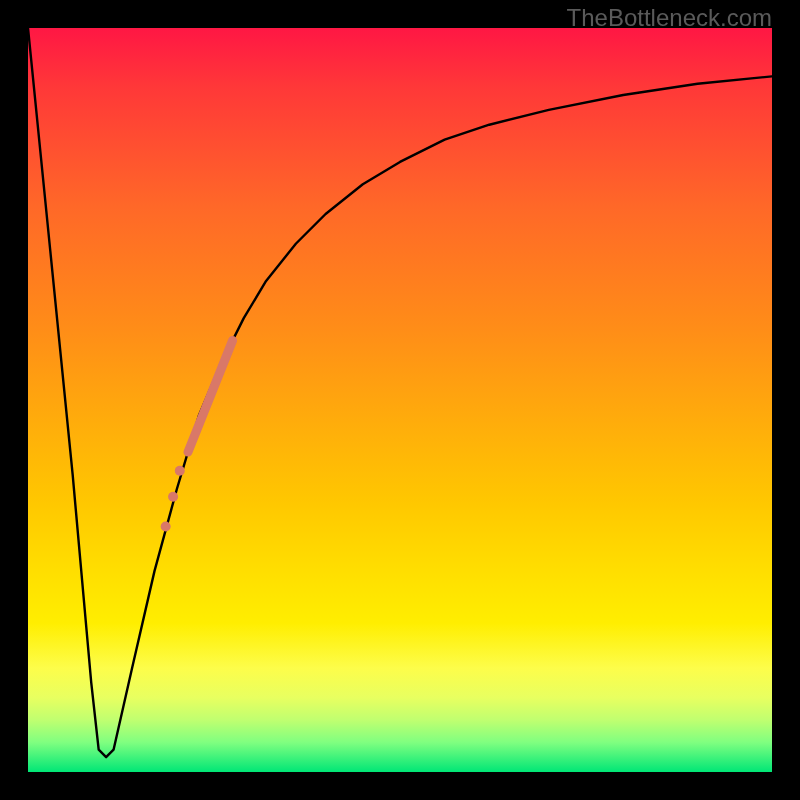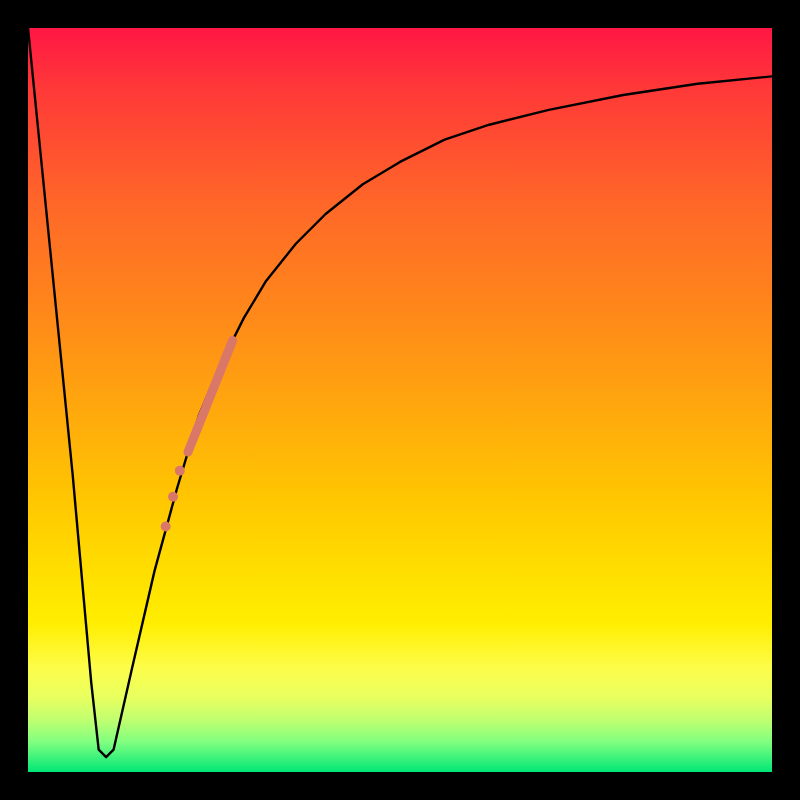--- a/index.html
+++ b/index.html
@@ -62,20 +62,21 @@
     font-size: 24px;
     font-weight: 500;
     font-family: Arial, Helvetica, sans-serif;
     z-index: 10;
   }
 </style>
 </head>
 <body>
 
 <div class="chart-container">
+  <div class="watermark">TheBottleneck.com</div>
   <div class="plot-area">
     <div class="gradient-bg"></div>
     <svg class="plot-svg" viewBox="0 0 744 744" preserveAspectRatio="none">
       <g id="curve-group">
           <path d="M0.00 0.00 L22.32 223.20 L44.64 446.40 L63.24 654.72 L70.68 721.68 L78.12 729.12 L85.56 721.68 L104.16 639.84 L126.48 543.12 L148.80 461.28 L171.12 386.88 L193.44 334.80 L215.76 290.16 L238.08 252.96 L267.84 215.76 L297.60 186.00 L334.80 156.24 L372.00 133.92 L416.64 111.60 L461.28 96.72 L520.80 81.84 L595.20 66.96 L669.60 55.80 L744.00 48.36" fill="none" stroke="#000000" stroke-width="2.4" stroke-linecap="round" stroke-linejoin="round"></path>
         </g>
       <g id="highlight-group">
           <path d="M159.96 424.08 L204.60 312.48" fill="none" stroke="#d97868" stroke-width="9" stroke-linecap="round"></path>
         </g>
       <g id="dots-group">

